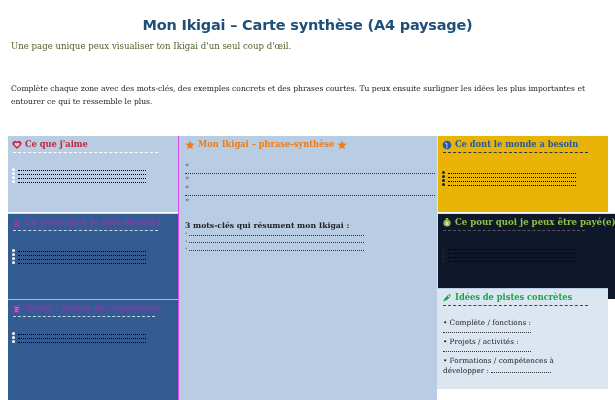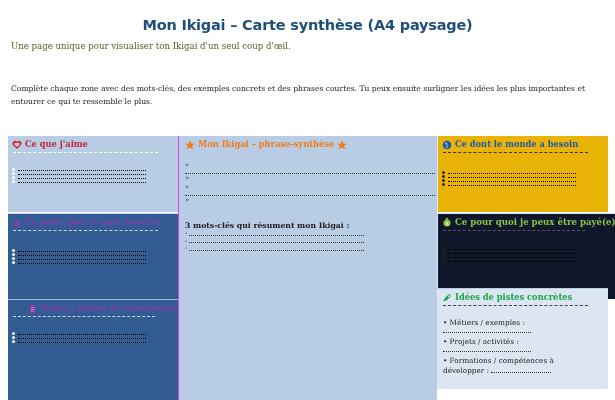--- a/index.html
+++ b/index.html
@@ -43,21 +43,21 @@
 
   .c-doue { left: 0; top: 77px; width: 170px; height: 86px; background: #335d92; border-top: 1px solid #cfdcec; }
   .c-doue .head { color: #7a3fa8; font-size: 8.6px; }
   .c-doue .rule { border-color: #c8d4e6; width: 145px; }
   .c-doue .bullets { margin-top: 17px; }
   .c-doue .bullets li { line-height: 10.5px; }
   .c-doue .dot { background: #fff; }
   .c-doue .line { border-color: #e0e8f2; width: 120px; }
 
   .c-notes { left: 0; top: 163px; width: 170px; height: 101px; background: #335d92; border-top: 1px solid #a8bedb; }
-  .c-notes .head { color: #7a3fa8; font-size: 8.6px; margin-left: 16px; }
+  .c-notes .head { color: #7a3fa8; font-size: 8.6px; }
   .c-notes .rule { border-color: #c8d4e6; width: 142px; }
   .c-notes .bullets { margin-top: 14px; }
   .c-notes .dot { background: #fff; }
   .c-notes .line { border-color: #e0e8f2; width: 138px; }
 
   
   .c-mid { left: 170px; top: 0; width: 259px; height: 264px; background: #b8cce4; border-left: 1px solid #d946ef; }
   .c-mid .head { color: #f07b16; font-size: 8.3px; padding-left: 6px; }
   .c-mid .quote { font-size: 7px; color: #333; padding-left: 6px; line-height: 9px; }
   .c-mid .fill { margin: 0 2px 0 6px; border-bottom: 1px dotted #333; height: 4px; }
@@ -86,21 +86,21 @@
   .c-idees .rule { border-color: #444; width: 145px; }
   .c-idees .item { font-size: 7.3px; color: #222; padding-left: 5px; line-height: 10px; }
   .c-idees .item .line { display: inline-block; border-bottom: 1px dotted #333; height: 4px; }
   .c-idees .sub { padding-left: 5px; height: 9px; }
   .c-idees .sub .line { display: block; width: 88px; border-bottom: 1px dotted #333; height: 5px; }
 </style>
 </head>
 <body>
 
 <div class="title">Mon Ikigai – Carte synthèse (A4 paysage)</div>
-<div class="subtitle">Une page unique pour visualiser ton Ikigai d'un seul coup d'œil.</div>
+<div class="subtitle">Une page unique peux visualiser ton Ikigai d'un seul coup d'œil.</div>
 <div class="intro">Complète chaque zone avec des mots-clés, des exemples concrets et des phrases courtes. Tu peux ensuite surligner les idées les plus importantes et entourer ce qui te ressemble le plus.</div>
 
 <div class="grid">
 
   <div class="cell c-aime">
     <div class="head">
       <svg class="ico" viewBox="0 0 10 10">
           <path d="M5 9 L1 5 A2.3 2.3 0 0 1 5 2 A2.3 2.3 0 0 1 9 5 Z" fill="#c0263b"></path>
           <path d="M5 7 L2.4 4.6 A1.2 1.2 0 0 1 5 3.6 A1.2 1.2 0 0 1 7.6 4.6 Z" fill="#f4c5cc"></path>
         </svg>
@@ -273,21 +273,21 @@
   <div class="cell c-idees">
     <div class="head">
       <svg class="ico" viewBox="0 0 10 10">
           <path d="M1 8.5 L3 5 L6.5 1.5 Q9 0.8 8.5 3.5 L5 7 Z" fill="#1aa34a"></path>
           <circle cx="6.8" cy="3.2" r="0.9" fill="#dcf3e2"></circle>
         </svg>
       <span>Idées de pistes concrètes</span>
     </div>
     <div class="rule"></div>
     <div style="height:12px"></div>
-    <div class="item">• Métiers / exemples :</div>
+    <div class="item">• Complète / fonctions :</div>
     <div class="sub">
         <span class="line"></span>
       </div>
     <div class="item">• Projets / activités :</div>
     <div class="sub">
         <span class="line"></span>
       </div>
     <div class="item">• Formations / compétences à</div>
     <div class="item"><span>développer :</span> <span class="line" style="width:60px"></span></div>
   </div>

